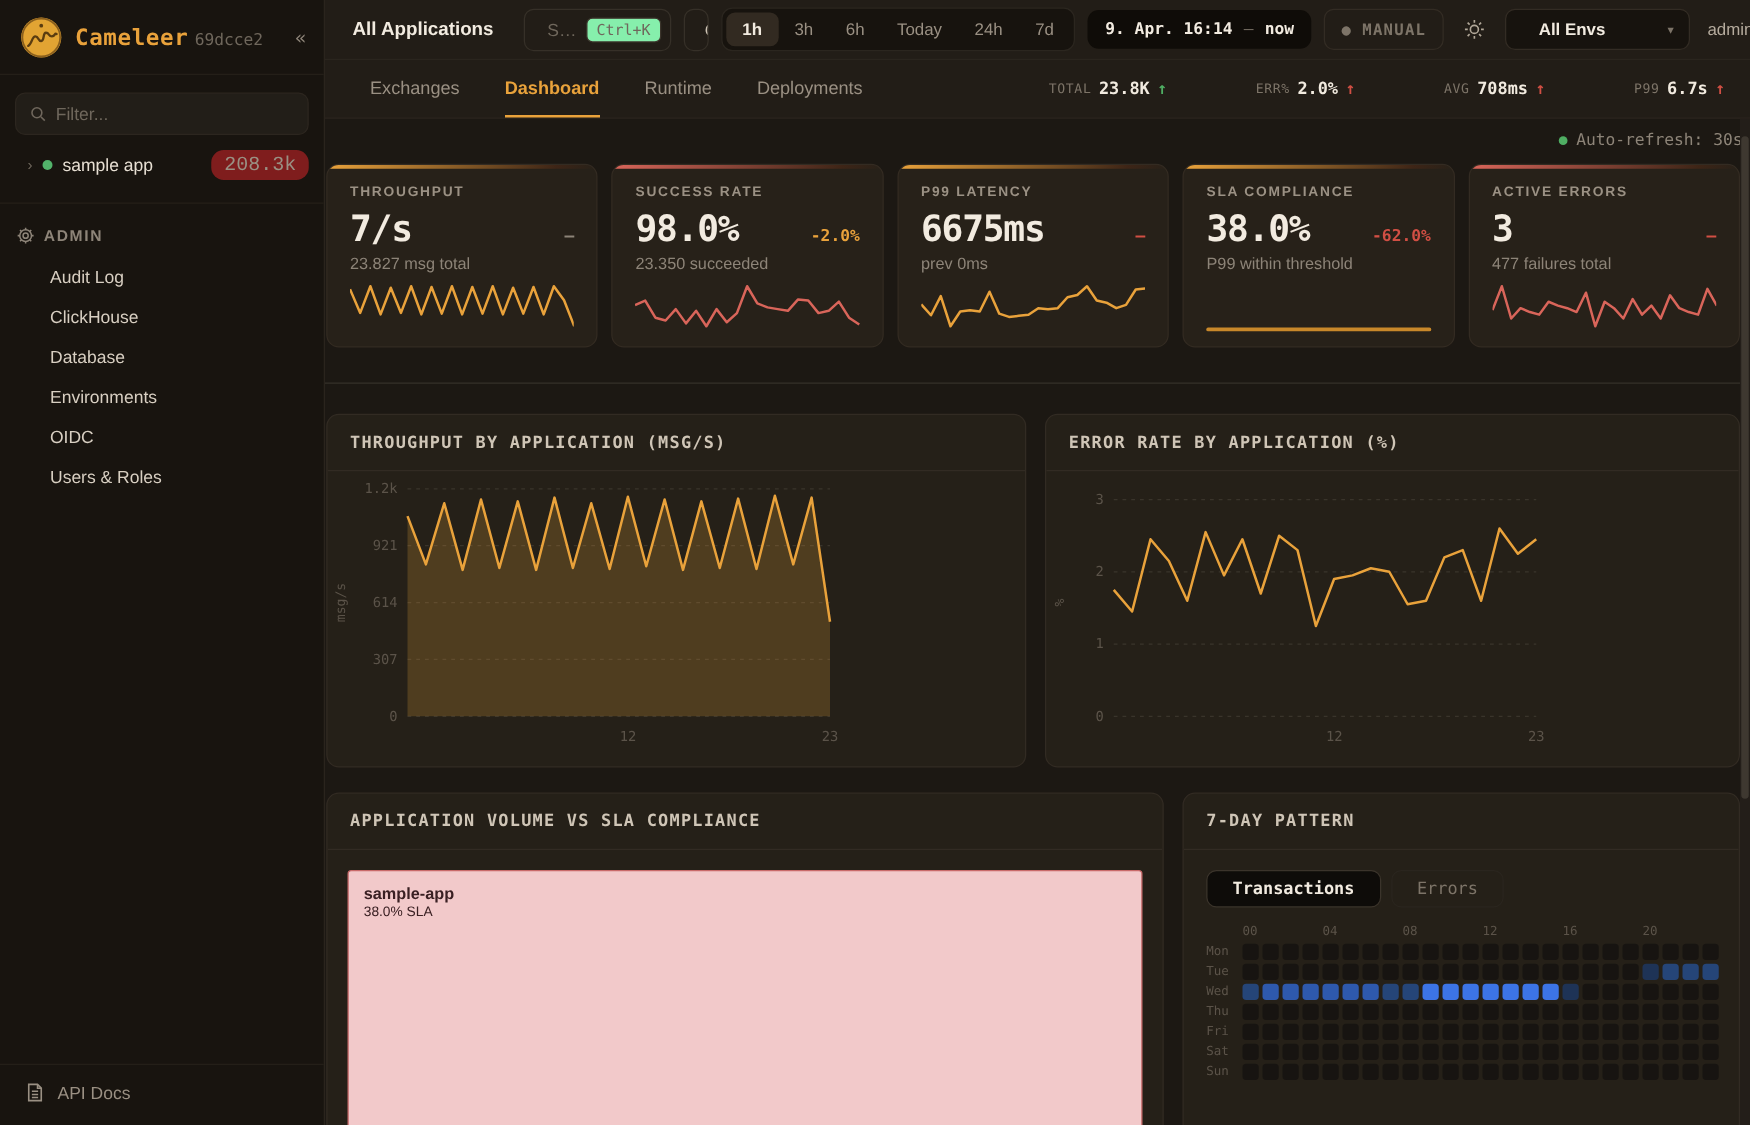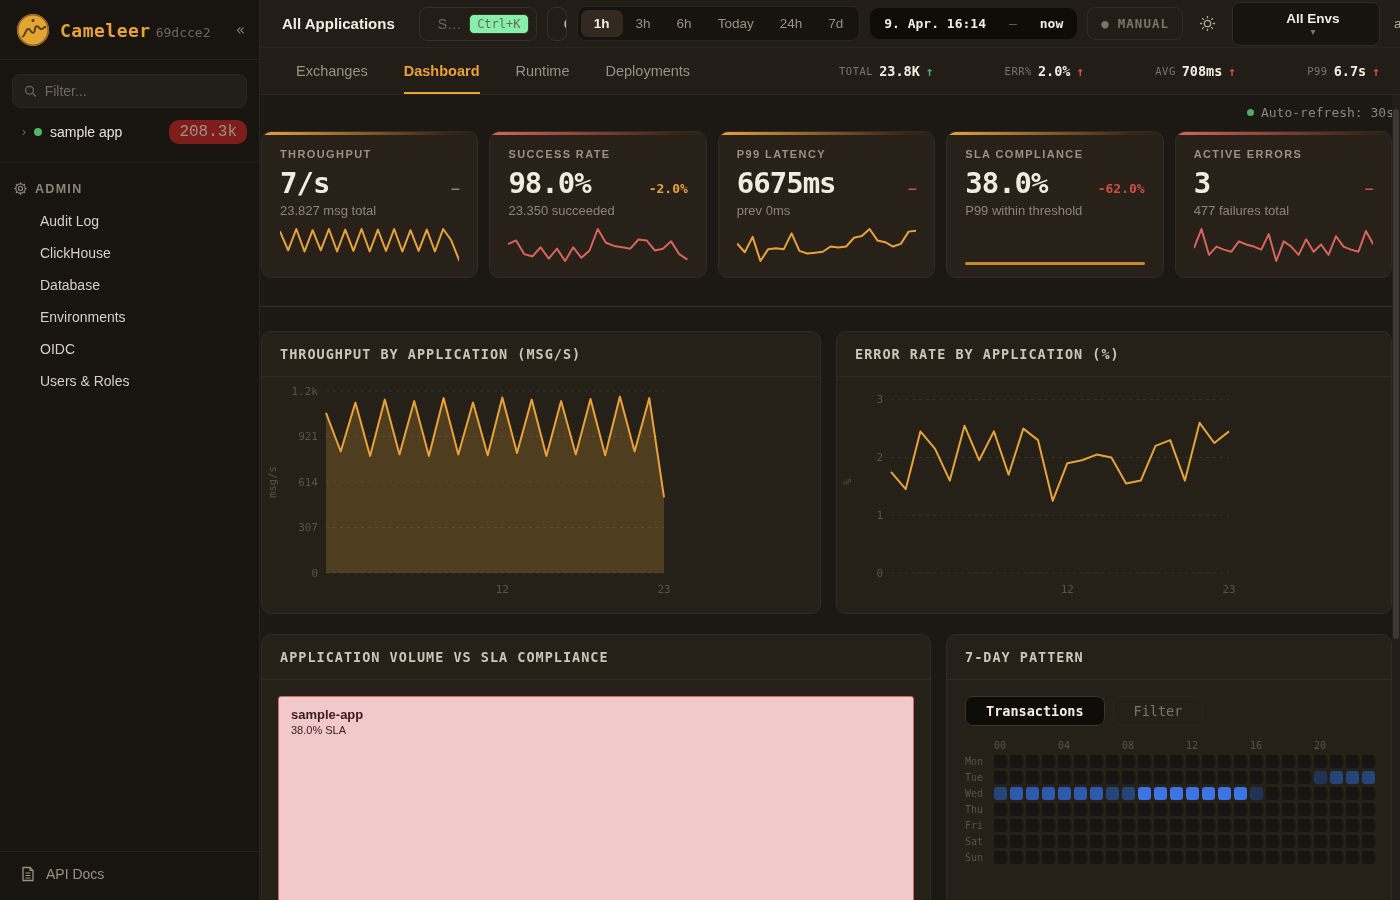--- a/index.html
+++ b/index.html
@@ -36,26 +36,26 @@
   
   .main { flex:1; display:flex; flex-direction:column; position:relative; background:#1c1813; min-width:0; }
   .topbar { height:48px; background:#221d17; border-bottom:1px solid #2a251e; display:flex; align-items:center; gap:10px; padding:0 12px 0 22px; }
   .topbar-title { font-weight:bold; font-size:15px; color:#f2ebe0; margin-right:14px; white-space:nowrap; }
   .search-pill { display:flex; align-items:center; gap:8px; border:1px solid #363028; border-radius:8px; padding:6px 10px; color:#6f675c; min-width:118px; }
   .kbd { border:1px solid #3b342b; border-radius:5px; padding:2px 7px; font-size:12px; color:#6f675c; font-family:"DejaVu Sans Mono", monospace; background:#86efac; }
   .online-pill { display:flex; align-items:center; gap:7px; border:1px solid #363028; border-radius:8px; padding:8px 9px; color:#cfc5b6; max-width:42px; overflow:hidden; white-space:nowrap; }
   .range-group { display:flex; align-items:center; background:#17130e; border:1px solid #2b261f; border-radius:9px; padding:3px; }
   .range-pill { padding:6px 13px; color:#9a9083; font-size:13.5px; border-radius:7px; cursor:pointer; white-space:nowrap; }
   .range-pill.active { background:#322a21; color:#f2ebe0; font-weight:bold; }
-  .date-pill { display:flex; align-items:center; gap:23px; background:#0f0c08; border-radius:9px; padding:8px 14px; font-family:"DejaVu Sans Mono", monospace; font-size:13px; white-space:nowrap; }
+  .date-pill { display:flex; align-items:center; gap:9px; background:#0f0c08; border-radius:9px; padding:8px 14px; font-family:"DejaVu Sans Mono", monospace; font-size:13px; white-space:nowrap; }
   .date-pill .d { color:#f2ebe0; font-weight:bold; }
   .date-pill .sep { color:#6f675c; }
   .manual-pill { display:flex; align-items:center; gap:8px; border:1px solid #332c24; border-radius:8px; padding:8px 13px; color:#7d7468; font-family:"DejaVu Sans Mono", monospace; font-size:12.5px; font-weight:bold; letter-spacing:1px; cursor:pointer; white-space:nowrap; }
   .icon-btn { background:none; border:none; cursor:pointer; padding:6px; display:flex; align-items:center; }
-  .env-select { display:flex; align-items:center; justify-content:space-between; gap:0; background:#17130e; border:1px solid #332c24; border-radius:8px; padding:8px 12px 8px 26px; min-width:148px; cursor:pointer;flex-direction:column; }
+  .env-select { display:flex; align-items:center; justify-content:space-between; gap:0; background:#17130e; border:1px solid #332c24; border-radius:8px; padding:8px 12px 8px 26px; min-width:148px; cursor:pointer; }
   .env-select .lbl { color:#f2ebe0; font-size:13.5px; font-weight:bold; }
   .env-select .caret { color:#7d7468; font-size:10px; }
   .user-name { color:#b5ab9d; font-size:13.5px; margin-left:4px; }
 
   .tabrow { height:47px; background:#221d17; border-bottom:1px solid #2a251e; display:flex; align-items:stretch; padding:0 20px 0 36px; }
   .tab { display:flex; align-items:center; color:#9a9083; font-size:14.5px; margin-right:36px; cursor:pointer; border-bottom:2px solid transparent; padding-top:2px; }
   .tab.active { color:#e9a23b; font-weight:bold; border-bottom-color:#e9a23b; }
   .tab-stats { margin-left:auto; display:flex; align-items:center; gap:24px; }
   .stat { display:flex; align-items:center; gap:6px; font-family:"DejaVu Sans Mono", monospace; white-space:nowrap; }
   .stat .sl { color:#7d7468; font-size:10.5px; letter-spacing:.5px;margin-left:47px; }
@@ -376,21 +376,21 @@
               <div class="tile-name" style="color: rgb(58, 32, 35);">sample-app</div>
               <div class="tile-sub" style="color: rgb(58, 32, 35);">38.0% SLA</div>
             </div>
           </div>
         </div>
 
         <div class="panel bottom-card-right">
           <div class="panel-header">7-DAY PATTERN</div>
           <div class="toggle-row" id="toggle-row">
               <button class="toggle-pill active">Transactions</button>
-              <button class="toggle-pill">Filter</button>
+              <button class="toggle-pill">Errors</button>
             </div>
           <div class="heatmap-wrap">
             <div class="hm-grid" id="hm-hours">
                 <div class="hm-hour"></div>
                 <div class="hm-hour">00</div>
                 <div class="hm-hour"></div>
                 <div class="hm-hour"></div>
                 <div class="hm-hour"></div>
                 <div class="hm-hour">04</div>
                 <div class="hm-hour"></div>

